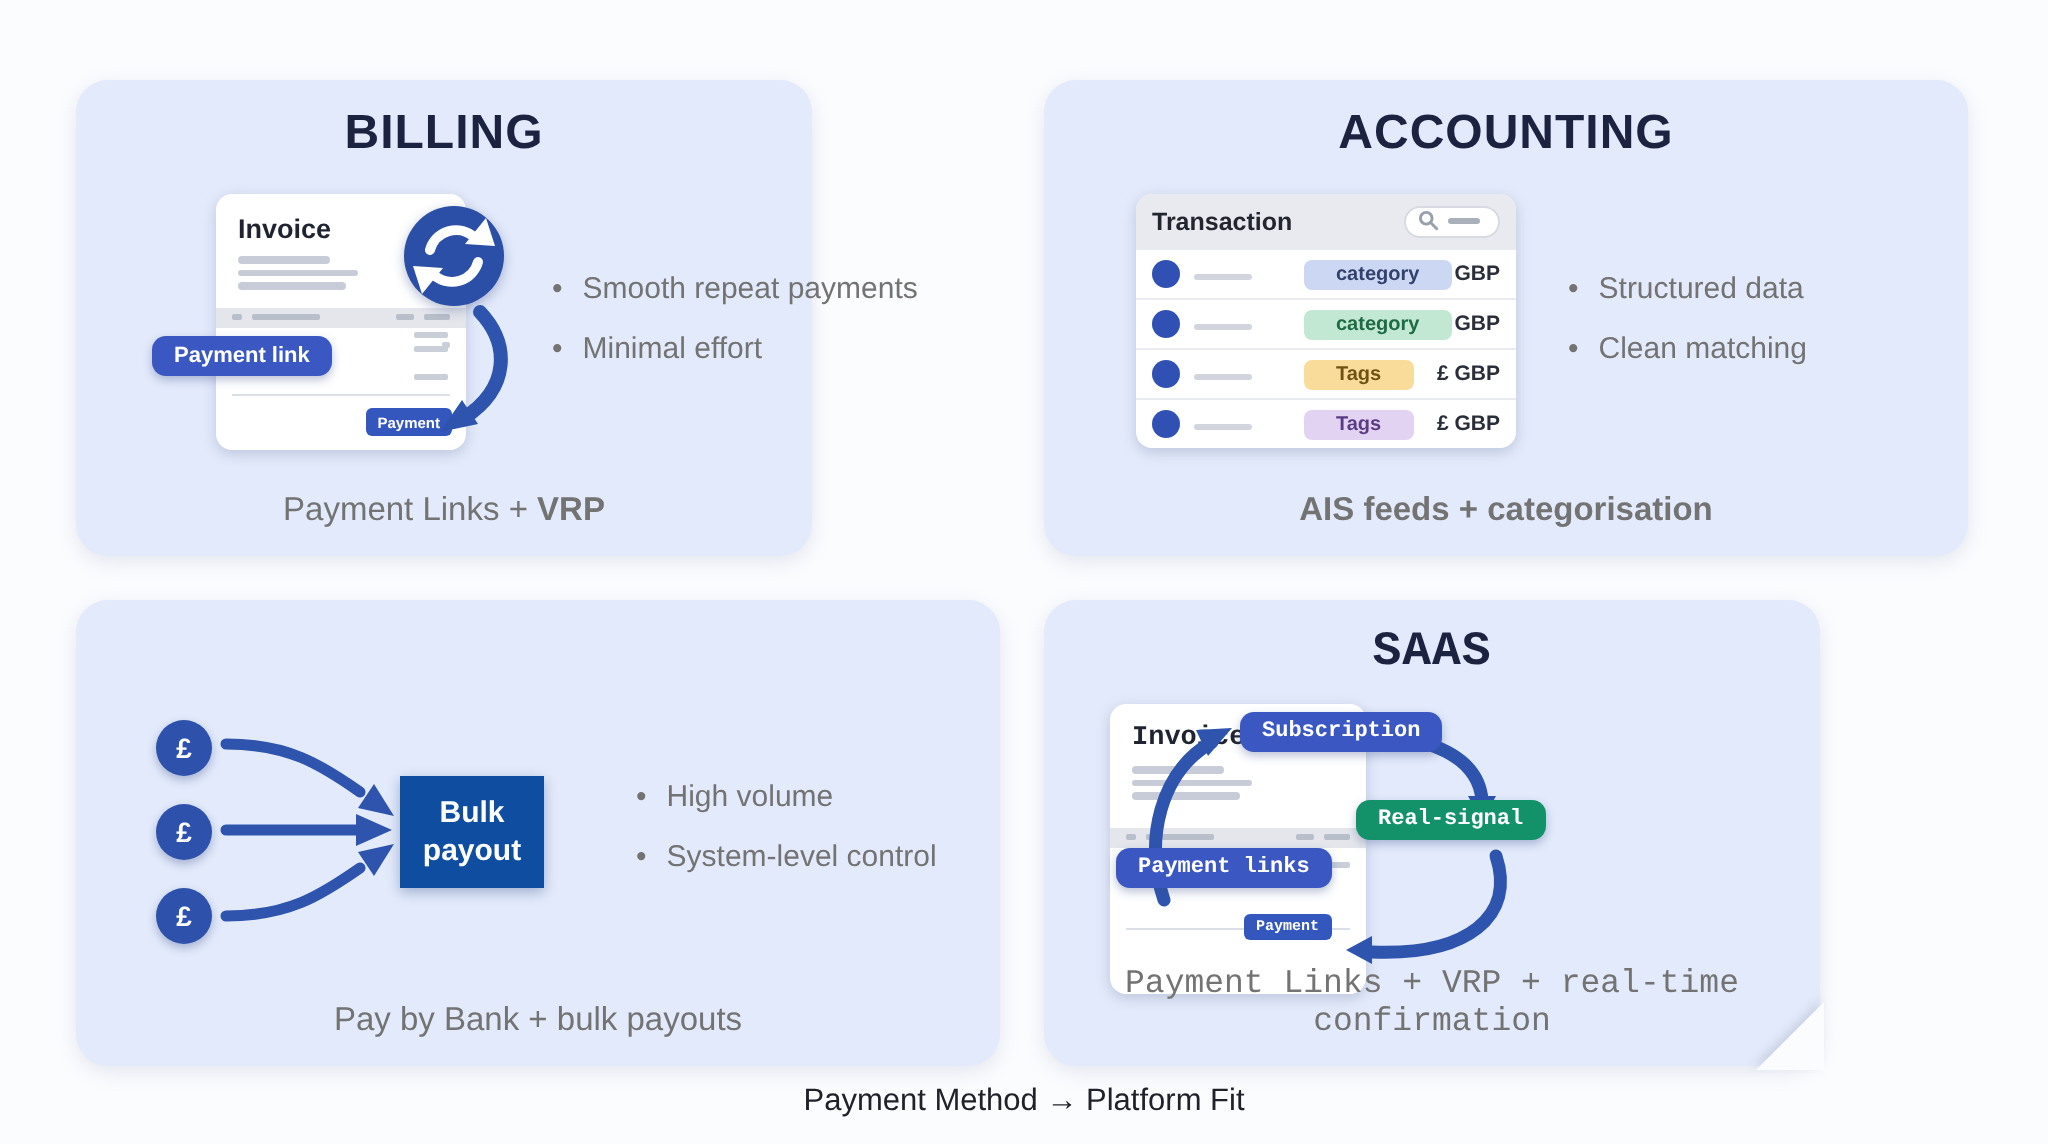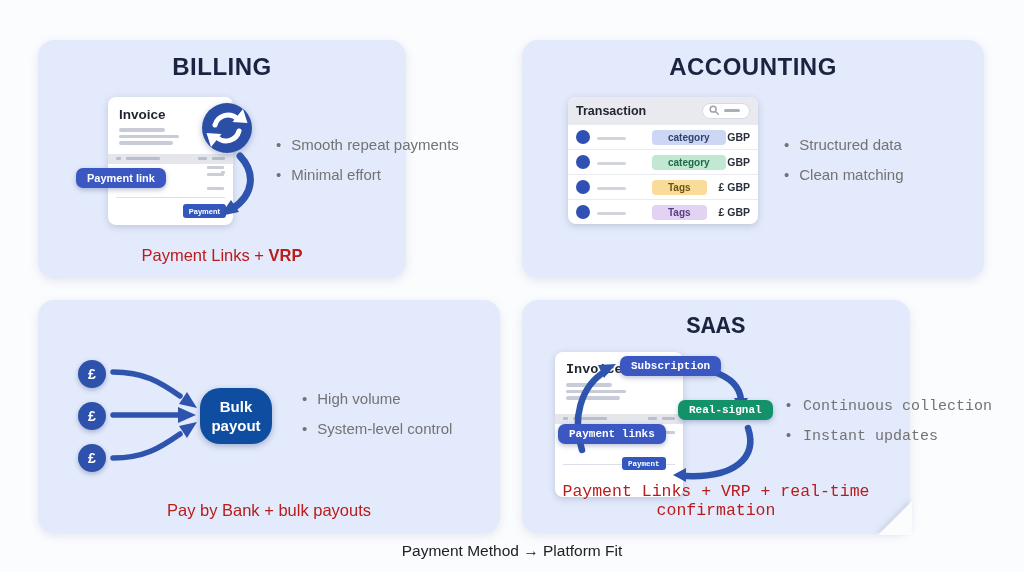--- a/index.html
+++ b/index.html
@@ -19,21 +19,21 @@
   .card-billing    { left:38px;  top:40px;  width:368px; height:238px; }
   .card-accounting { left:522px; top:40px;  width:462px; height:238px; }
   .card-erp        { left:38px;  top:300px; width:462px; height:233px; }
   .card-saas       { left:522px; top:300px; width:388px; height:233px;font-family:Liberation Mono, monospace; }
   .card-title {
     text-align:center; font-size:24px; font-weight:800;
     letter-spacing:.5px; color:#1c2340; padding-top:13px;
   }
   .card-caption {
     position:absolute; bottom:13px; left:0; right:0;
-    text-align:center; font-size:16.5px; font-weight:500; color:#b91c1c;
+    text-align:center; font-size:16.5px; font-weight:500; color:#737373;
   }
   .card-caption.bold { font-weight:700; }
   .card-caption b { font-weight:700; }
   .bullets { position:absolute; list-style:none; }
   .bullets li {
     font-size:15px; color:#737373; height:30px; line-height:30px;
     white-space:nowrap;
   }
   .bullets li::before { content:"•"; margin-right:10px; font-size:15px; }
 
@@ -110,21 +110,21 @@
   
   .coin {
     position:absolute; width:28px; height:28px; border-radius:50%;
     background:#2e52ab; color:#fff; font-size:14px; font-weight:700;
     display:flex; align-items:center; justify-content:center;
     box-shadow:0 2px 5px rgba(50,70,130,.35);
   }
   .erp-arrows { position:absolute; left:72px; top:58px; }
   .bulk-box {
     position:absolute; left:162px; top:88px; width:72px; height:56px;
-    background:#0e4d9f; border-radius:20px; color:#fff; font-weight:700;
+    background:#0e4d9f; border-radius:0; color:#fff; font-weight:700;
     font-size:15px; line-height:19px; display:flex; align-items:center;
     justify-content:center; text-align:center; padding:4px;
     box-shadow:0 2px 6px rgba(30,60,120,.35);
   }
 
   
   .saas-arrows { position:absolute; left:30px; top:50px; }
   .corner-fold {
     position:absolute; right:-2px; bottom:-2px; width:0; height:0;
     border-left:34px solid transparent;
@@ -231,40 +231,41 @@
       <span class="txn-badge" style="background: rgb(226, 211, 243); color: rgb(90, 59, 133);">Tags</span>
       <span class="txn-amount">£ GBP</span>
     </div>
   </div>
 
   <ul class="bullets" style="left:262px; top:90px;">
     <li>Structured data</li>
     <li>Clean matching</li>
   </ul>
 
+  <div class="card-caption bold">AIS feeds + categorisation</div>
 </section>
 
 <section class="card card-erp">
 
   <div class="coin" style="left:40px; top:60px;">£</div>
   <div class="coin" style="left:40px; top:102px;">£</div>
   <div class="coin" style="left:40px; top:144px;">£</div>
 
   <svg class="erp-arrows" width="92" height="115" viewBox="0 0 92 115">
     <path d="M3 14 C 34 14, 50 24, 70 38" stroke="#2e54ae" stroke-width="5.5" fill="none" stroke-linecap="round"></path>
     <polygon points="87,50 69,46 77,34" fill="#2e54ae"></polygon>
     <path d="M3 57 L68 57" stroke="#2e54ae" stroke-width="5.5" fill="none" stroke-linecap="round"></path>
     <polygon points="86,57 68,49 68,65" fill="#2e54ae"></polygon>
     <path d="M3 100 C 34 100, 50 90, 70 76" stroke="#2e54ae" stroke-width="5.5" fill="none" stroke-linecap="round"></path>
     <polygon points="87,64 77,80 69,68" fill="#2e54ae"></polygon>
   </svg>
 
   <div class="bulk-box">Bulk payout</div>
 
-  <ul class="bullets" style="left:264px; top:84px;">
+  <ul class="bullets" style="left:280px; top:84px;">
     <li>High volume</li>
     <li>System-level control</li>
   </ul>
 
   <div class="card-caption">Pay by Bank + bulk payouts</div>
 </section>
 
 <section class="card card-saas">
   <h2 class="card-title">SAAS</h2>
 
@@ -295,22 +296,18 @@
     <polygon points="189,61 182,48 196,48" fill="#2e54ae"></polygon>
     <path d="M196 78 C 206 108, 182 128, 134 126" stroke="#2e54ae" stroke-width="6.5" fill="none" stroke-linecap="round"></path>
     <polygon points="121,125 134,118 134,132" fill="#2e54ae"></polygon>
   </svg>
 
   <div class="pill pill-blue" style="left:98px; top:56px;">Subscription</div>
   <div class="pill pill-green" style="left:156px; top:100px;">Real-signal</div>
   <div class="pill pill-blue" style="left:36px; top:124px;">Payment links</div>
   <div class="mini-btn" style="left:100px; top:157px;">Payment</div>
 
-  <ul class="bullets" style="left:262px; top:92px;">
-    <li>Continuous collection</li>
-    <li>Instant updates</li>
-  </ul>
 
   <div class="card-caption">Payment Links + VRP + real-time confirmation</div>
   <div class="corner-fold"></div>
 </section>
 
 <div class="page-footer">Payment Method → Platform Fit</div>
 
 </body></html>

